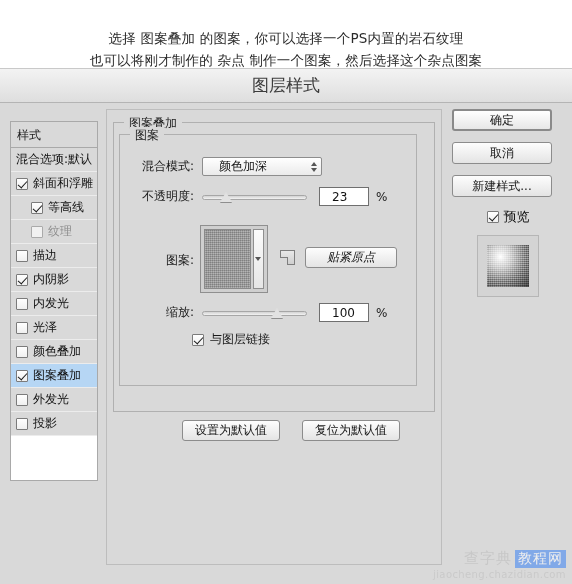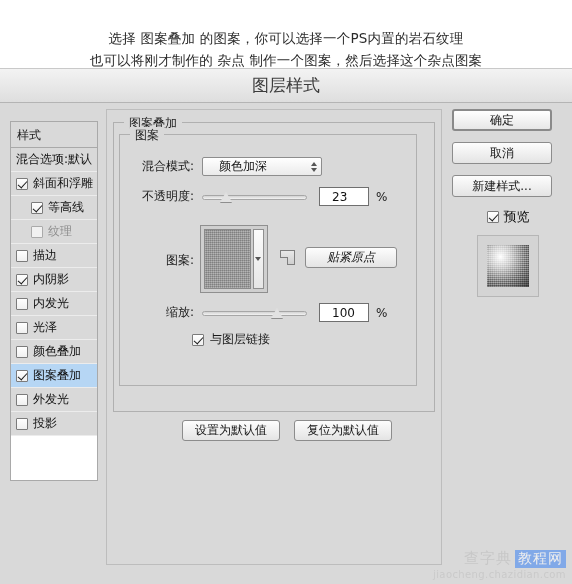--- a/index.html
+++ b/index.html
@@ -201,21 +201,21 @@
     border:1px solid #8c8c8c;border-radius:3px;
     font-size:12px;color:#161616;
     display:flex;align-items:center;justify-content:center;
     box-sizing:border-box;cursor:default;
   }
   #snap-btn{position:absolute;left:185px;top:112px;width:92px;height:21px;font-style:italic;}
 
   #link-row{left:70px;top:168px;}
 
   #defaults-row{
-    position:absolute;left:75px;top:310px;display:flex;gap:14px;
+    position:absolute;left:75px;top:310px;display:flex;gap:22px;
   }
   #defaults-row .btn{width:98px;height:21px;}
 
   
   .right{
     position:absolute;left:452px;top:6px;width:112px;height:456px;
   }
   .right .btn{width:100px;height:22px;margin-bottom:11px;}
   .right .btn.default{
     border:2px solid #8a8a8a;

